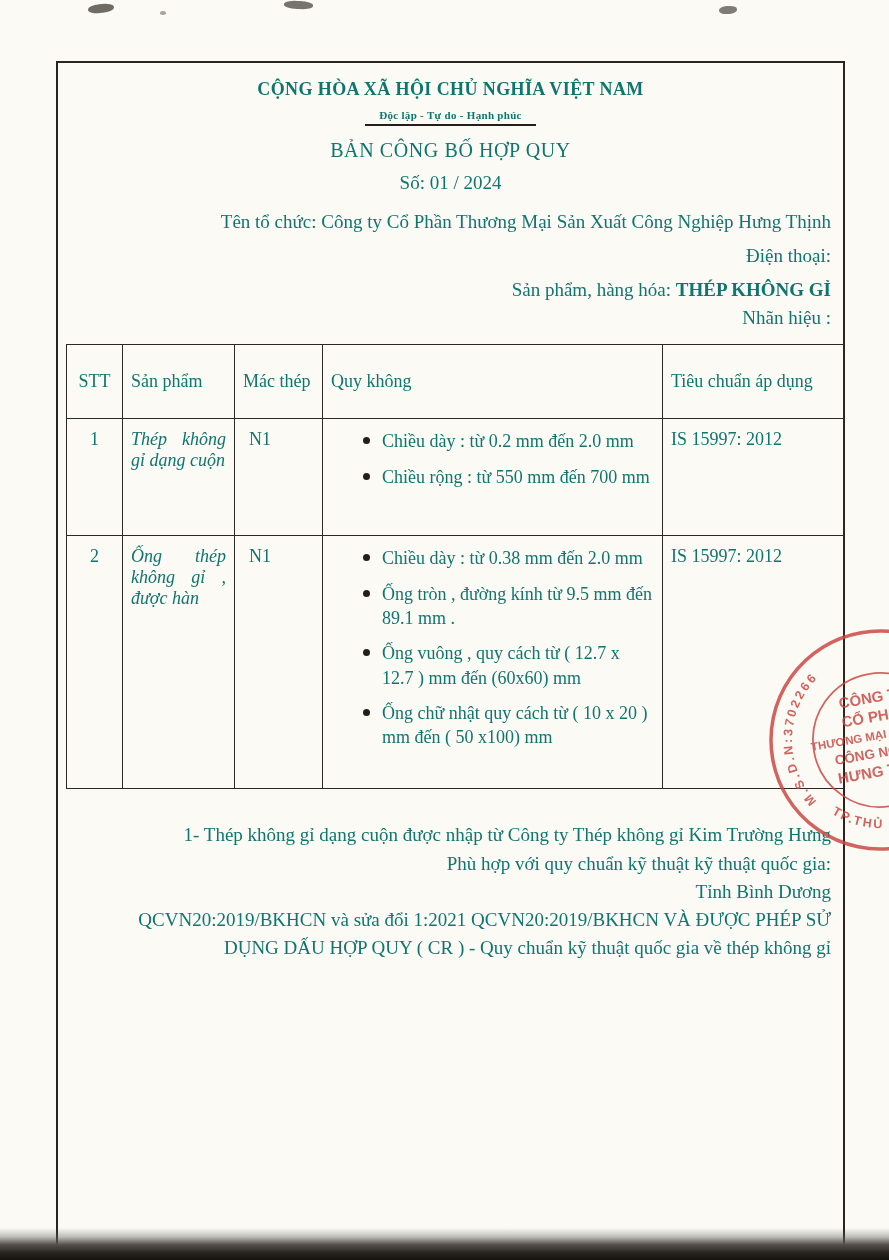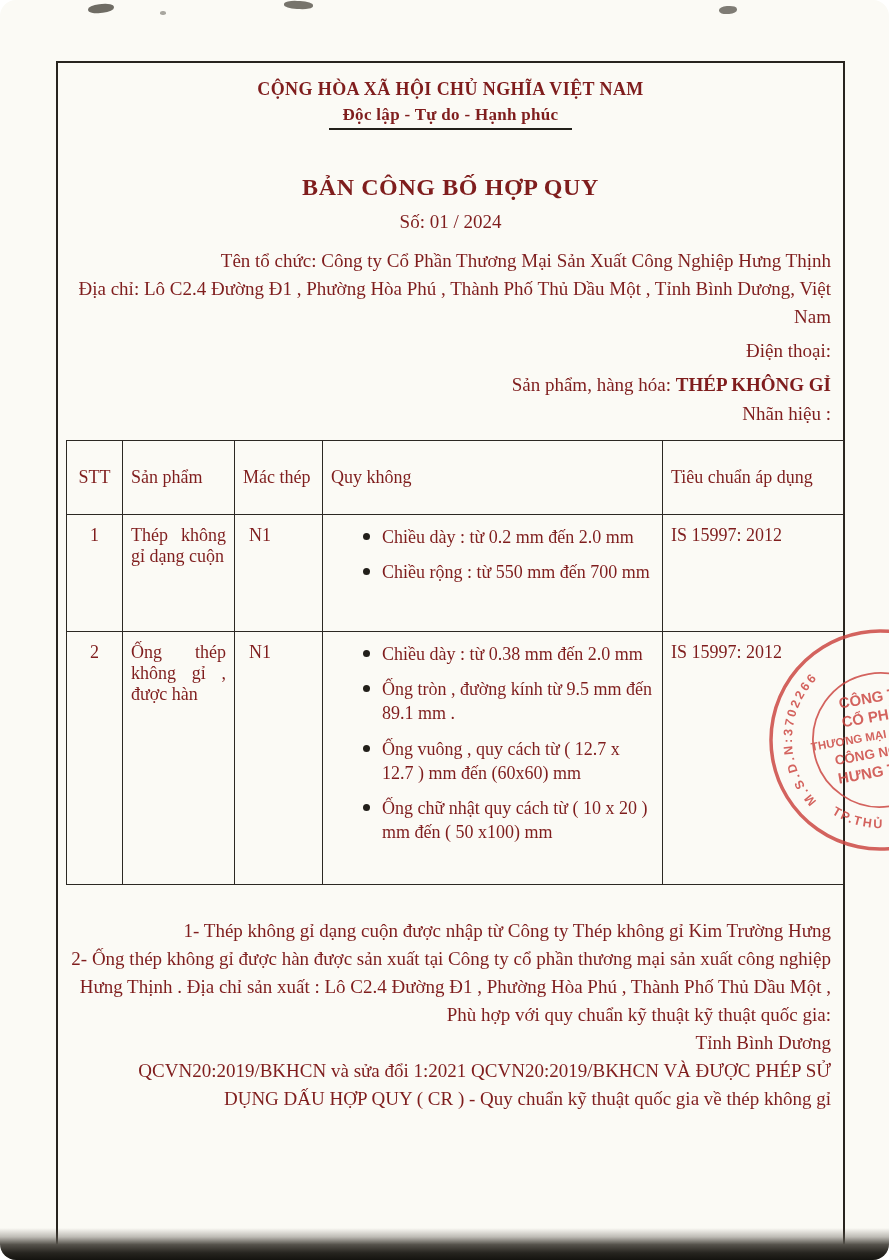--- a/index.html
+++ b/index.html
@@ -1,57 +1,57 @@
 <!DOCTYPE html>
 <html><head>
 <meta charset="utf-8">
 <style>
   html,body { margin:0; padding:0; }
   .page {
     position:relative; width:889px; height:1260px;
     background:#fbfaf5; overflow:hidden;
-    font-family:"Liberation Serif", serif; color:#7f1d1d;border-radius:16px;
+    font-family:"Liberation Serif", serif; color:#0f766e;
   }
   .frame {
     position:absolute; left:56px; top:61px; width:789px; height:1199px;
     border:2px solid #28241f; box-sizing:border-box;
   }
   .doc {
     position:absolute; left:58px; top:63px; width:785px;
     box-sizing:border-box; padding:16px 8px 0 8px;
   }
   .c { text-align:center; }
   .hdr-country { font-size:18px; font-weight:bold; letter-spacing:.4px; }
   .hdr-motto-wrap { text-align:center; margin-top:5px; }
   .hdr-motto {
-    display:inline-block; font-size:17px; font-weight:bold;
+    display:inline-block; font-size:11px; font-weight:bold;
     border-bottom:2px solid #221f1a; padding:0 14px 3px 14px; letter-spacing:.3px;
   }
-  .doc-title { margin-top:44px; font-size:24px; font-weight:bold; letter-spacing:.6px; }
+  .doc-title { margin-top:13px; font-size:20px; font-weight:normal; letter-spacing:.6px; }
   .doc-number { margin-top:10px; font-size:19px; }
   p.body-line { margin:0; padding:0 4px; font-size:19px; line-height:1.48;text-align:right; }
   .mt14 { margin-top:14px !important; }
   .mt6  { margin-top:6px !important; }
   .ind  { padding-left:10px !important; }
   .bold { font-weight:bold; }
 
   table.spec-table {
     width:100%; border-collapse:collapse; margin-top:12px;
     font-size:18px; table-layout:fixed;
   }
   table.spec-table th, table.spec-table td {
     border:1.6px solid #2c2823; vertical-align:top;
     text-align:left; font-weight:normal; padding:10px 8px;
   }
   table.spec-table th { padding:26px 8px; }
   col.w-stt { width:56px; }  col.w-sp { width:112px; }
   col.w-mt  { width:88px; }  col.w-qc { width:340px; }
   col.w-tc  { width:181px; }
   .cell-stt { text-align:center !important; }
-  .cell-sp  { text-align:justify !important; }
+  .cell-sp  { text-align:justify !important;font-style:italic; }
   .cell-mt  { padding-left:14px !important; }
   .row-1 td { height:96px; }
   .row-2 td { height:232px; }
   .spec-item { display:flex; gap:12px; padding-left:32px; margin-bottom:11px; line-height:1.35; }
   .spec-item .dot { width:7px; height:7px; border-radius:50%; background:#221f1a; margin-top:8px; flex:none; }
 
   .notes { margin-top:32px; font-size:19px; line-height:1.5; }
   .note-l1 { margin:0 4px 0 30px; }
   .note-hang { margin:2px 4px 0 50px; text-indent:-20px; }
   .note-flush { margin:2px 4px 0 10px; }
@@ -92,21 +92,20 @@
 
     <div class="c hdr-country">CỘNG HÒA XÃ HỘI CHỦ NGHĨA VIỆT NAM</div>
     <div class="hdr-motto-wrap">
       <span class="hdr-motto">Độc lập - Tự do - Hạnh phúc</span>
     </div>
 
     <div class="c doc-title">BẢN CÔNG BỐ HỢP QUY</div>
     <div class="c doc-number">Số: 01 / 2024</div>
 
     <p class="body-line mt14">Tên tổ chức: Công ty Cổ Phần Thương Mại Sản Xuất Công Nghiệp Hưng Thịnh</p>
-    <p class="body-line">Địa chỉ: Lô C2.4 Đường Đ1 , Phường Hòa Phú , Thành Phố Thủ Dầu Một , Tỉnh Bình Dương, Việt Nam</p>
     <p class="body-line mt6">Điện thoại:</p>
     <p class="body-line mt6 ind"><span>Sản phẩm, hàng hóa: </span><span class="bold">THÉP KHÔNG GỈ</span></p>
     <p class="body-line ind">Nhãn hiệu :</p>
 
     <table class="spec-table">
       <colgroup>
         <col class="w-stt">
           <col class="w-sp">
           <col class="w-mt">
           <col class="w-qc">
@@ -160,21 +159,20 @@
                 <span>Ống chữ nhật quy cách từ ( 10 x 20 ) mm đến ( 50 x100) mm</span>
               </div>
           </td>
           <td>IS 15997: 2012</td>
         </tr>
       </tbody>
     </table>
 
     <div class="notes">
       <p class="body-line note-l1">1- Thép không gỉ dạng cuộn được nhập từ Công ty Thép không gỉ Kim Trường Hưng</p>
-      <p class="body-line note-hang">2- Ống thép không gỉ được hàn được sản xuất tại Công ty cổ phần thương mại sản xuất công nghiệp Hưng Thịnh . Địa chỉ sản xuất : Lô C2.4 Đường Đ1 , Phường Hòa Phú , Thành Phố Thủ Dầu Một ,</p>
       <p class="body-line note-flush">Phù hợp với quy chuẩn kỹ thuật kỹ thuật quốc gia:</p>
       <p class="body-line note-flush">Tỉnh Bình Dương</p>
       <p class="body-line note-final">QCVN20:2019/BKHCN  và  sửa  đổi  1:2021  QCVN20:2019/BKHCN  VÀ  ĐƯỢC PHÉP SỬ DỤNG DẤU HỢP QUY ( CR ) -  Quy chuẩn kỹ thuật quốc gia về thép không gỉ</p>
     </div>
 
   </div>
 
   <div class="stamp">
     <svg width="240" height="240" viewBox="0 0 240 240">
       <circle cx="120" cy="120" r="109" fill="none" stroke="#cc4540" stroke-width="3.5"></circle>

